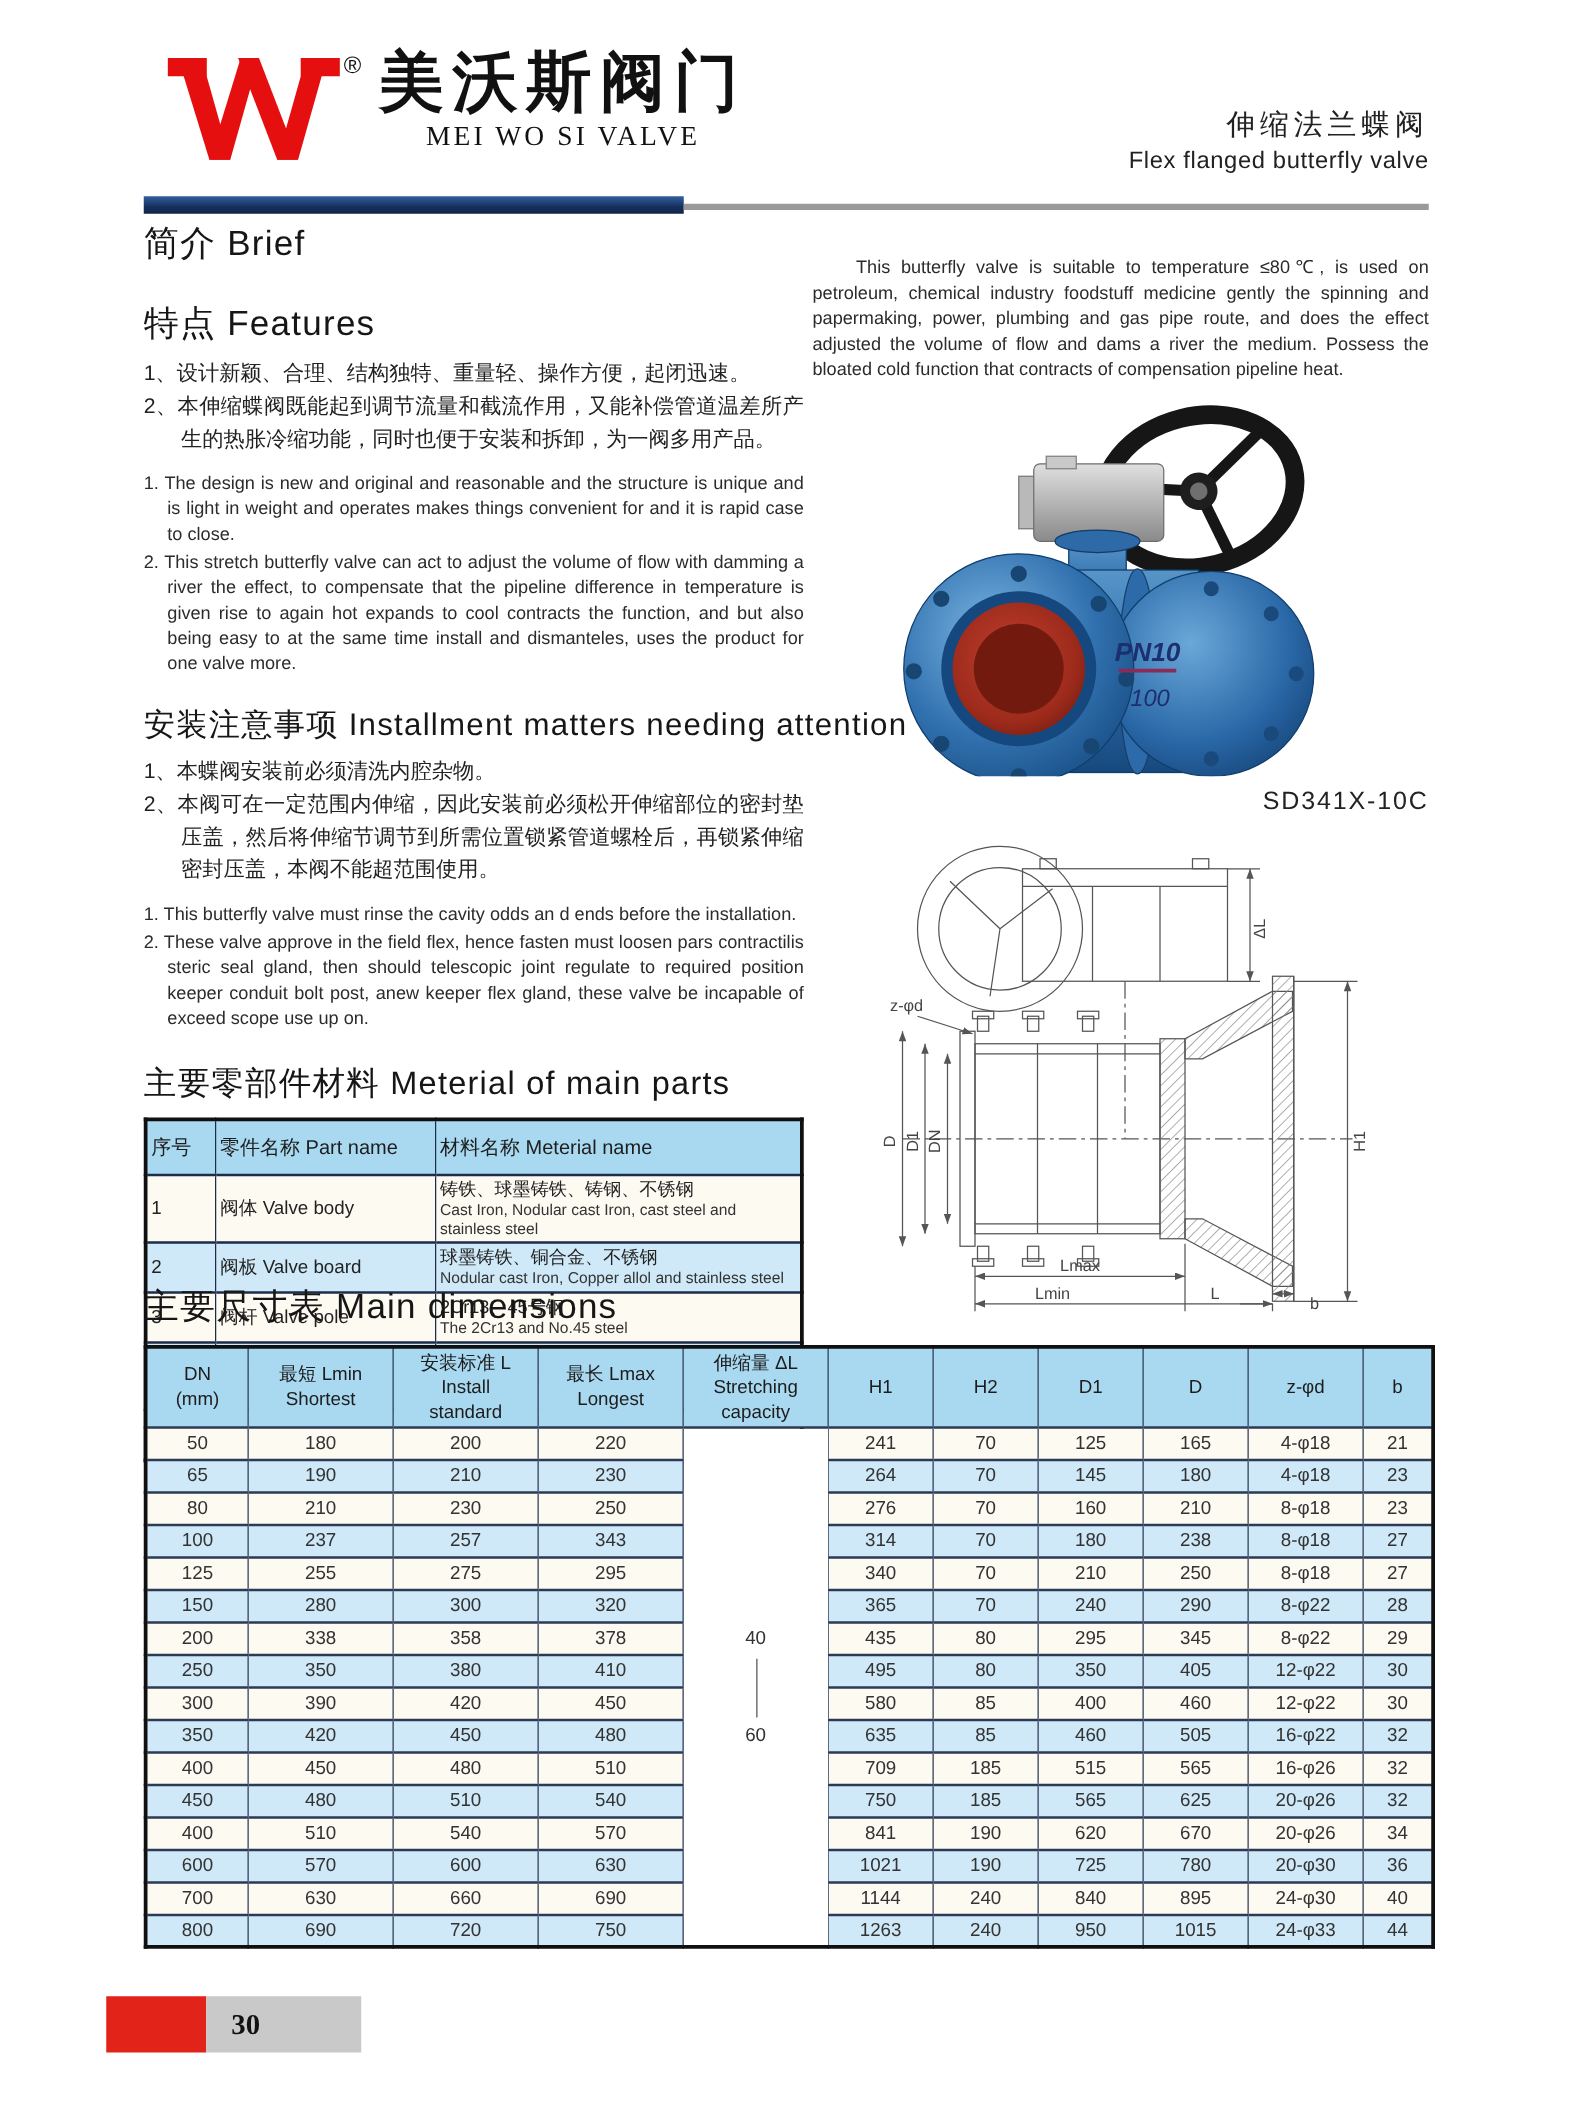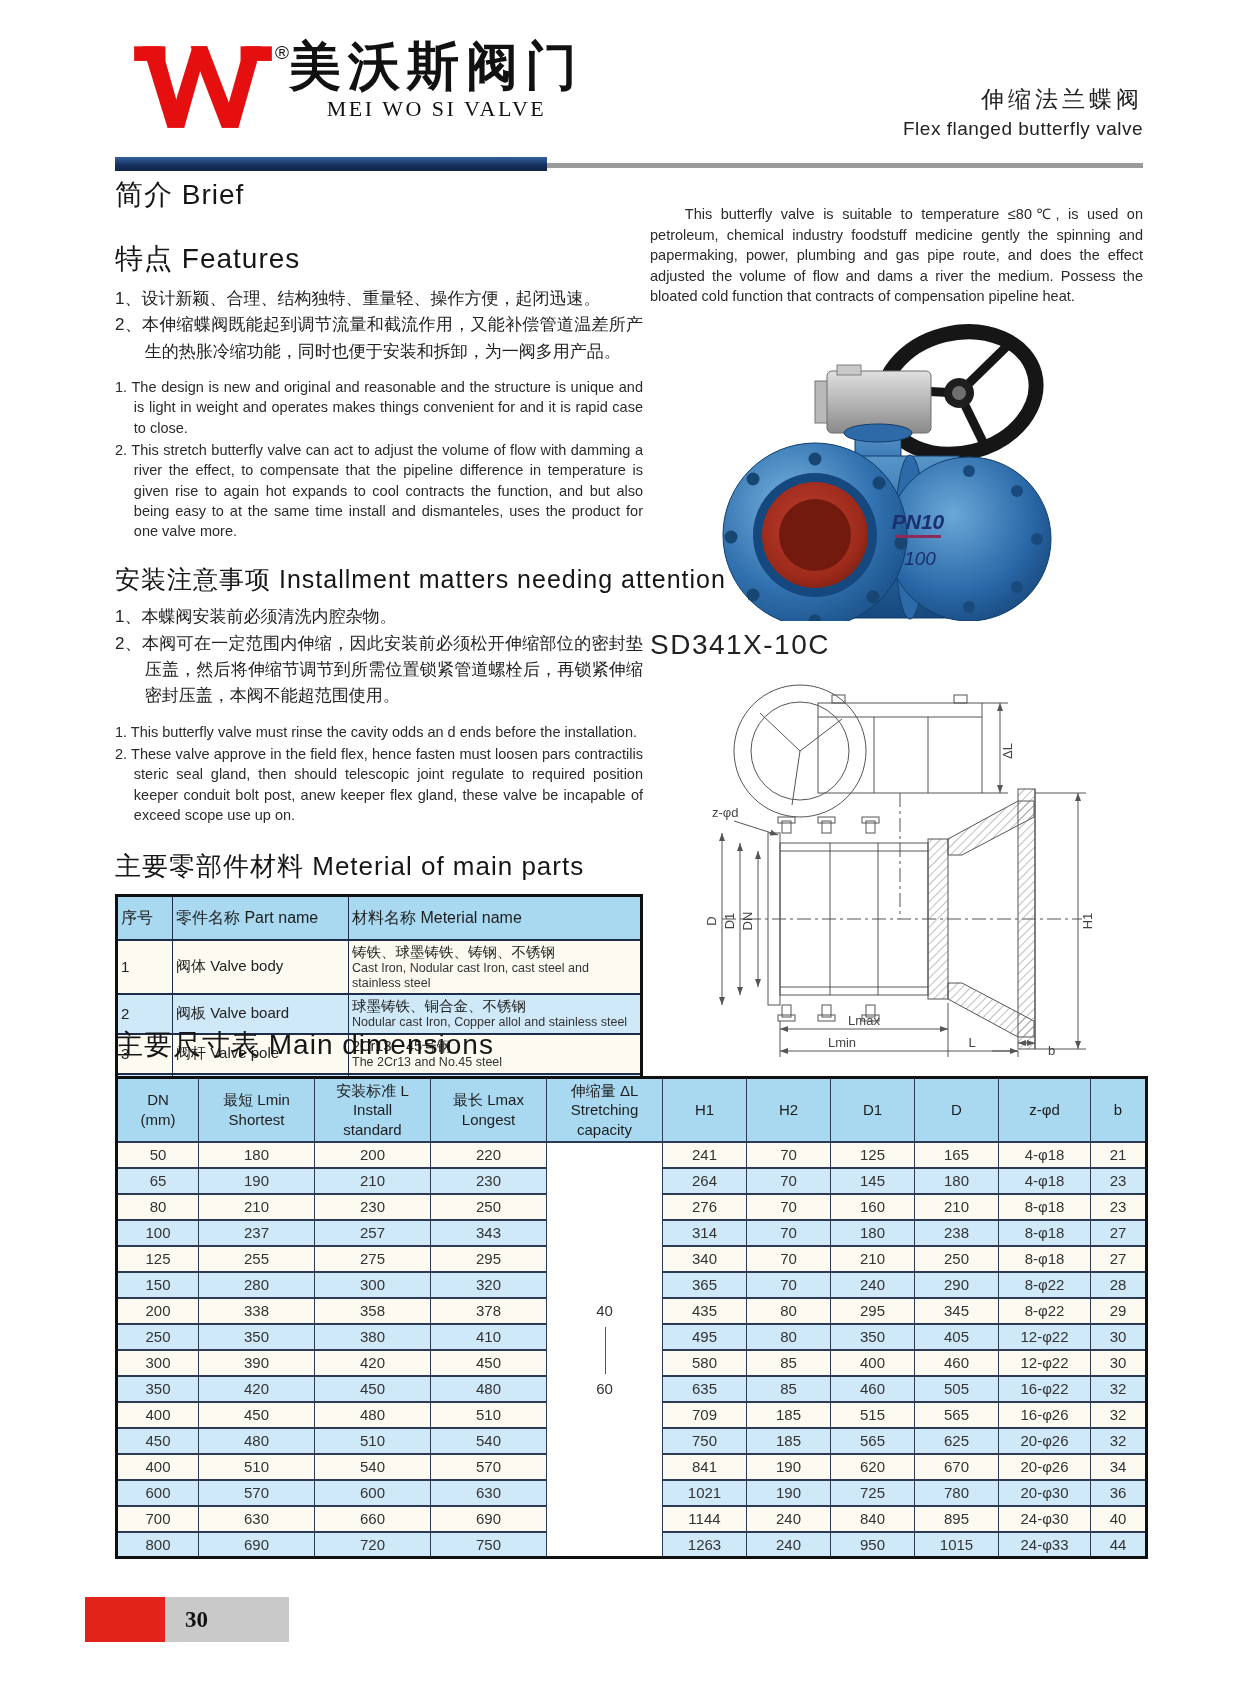--- a/index.html
+++ b/index.html
@@ -4,21 +4,21 @@
 <style>
   *{margin:0;padding:0;box-sizing:border-box}
   html,body{background:#fff}
   body{width:1258px;height:1683px;position:relative;font-family:"Liberation Sans",sans-serif;color:#222;overflow:hidden}
   .abs{position:absolute}
 
   
   .brand{left:134px;top:38px;display:flex;align-items:flex-start}
   .logo-w{width:138px;height:96px;display:block}
   .reg{font-size:19px;margin:4px 0 0 3px;color:#111}
-  .brand-text{text-align:center}
+  .brand-text{margin-left:14px;text-align:center}
   .brand-cn{font-size:52px;font-weight:bold;letter-spacing:7px;color:#111;font-family:"Liberation Serif",serif;line-height:1.1}
   .brand-en{font-size:22px;letter-spacing:2.5px;color:#111;font-family:"Liberation Serif",serif;margin-top:1px}
   .product-title{left:700px;top:84px;width:443px;text-align:right}
   .product-cn{font-size:23px;letter-spacing:4px;color:#222}
   .product-en{font-size:19px;font-weight:normal;color:#222;margin-top:3px;letter-spacing:.5px}
   .rule-navy{left:115px;top:157px;width:432px;height:14px;background:linear-gradient(#33609f 0%,#16305e 60%,#102548 100%)}
   .rule-gray{left:547px;top:163px;width:596px;height:5px;background:#9a9a9a}
 
   
   .left-col{left:115px;top:176px;width:528px}
@@ -39,21 +39,21 @@
   table.materials{border-collapse:collapse;width:100%;margin-top:10px;border:3px solid #101010;table-layout:fixed}
   table.materials th,table.materials td{border:1px solid #1c2c4a;border-top-width:2px;border-bottom-width:2px;text-align:left;vertical-align:middle;padding:2px 3px}
   table.materials thead th{background:#a9d9f1;font-weight:400;font-size:16px;height:44px;color:#1d1d1d}
   table.materials tbody td{font-size:15px;height:40px;background:#fdfaf1;color:#222}
   table.materials tbody tr:nth-child(even) td{background:#cfe9f8}
   .mat-cn{font-size:14.5px;line-height:1.25}
   .mat-en{font-size:12.5px;color:#333;line-height:1.2}
 
   
   .photo-wrap{margin-top:14px;text-align:center}
-  .model-caption{text-align:left;font-size:28px;letter-spacing:1.5px;color:#222;margin-top:4px}
+  .model-caption{text-align:right;font-size:20px;letter-spacing:1.5px;color:#222;margin-top:4px}
   .drawing-wrap{margin-top:12px;text-align:center}
 
   
   .dims-sec{left:115px;top:1026px;width:852px}
   table.dims{border-collapse:collapse;width:1030px;margin-top:12px;border:3px solid #101010;table-layout:fixed}
   table.dims th,table.dims td{border:1px solid #2c3a55;border-top-width:2px;border-bottom-width:2px;text-align:center;vertical-align:middle;font-size:15px;color:#333;padding:0 2px}
   table.dims thead th{background:#a9d9f1;font-weight:400;white-space:pre-line;height:64px;line-height:1.3;color:#1d1d1d}
   table.dims tbody td{height:26px;background:#fdfaf1}
   table.dims tbody tr:nth-child(even) td{background:#cfe9f8}
   td.stretch-cell{background:#fff !important;position:relative}

